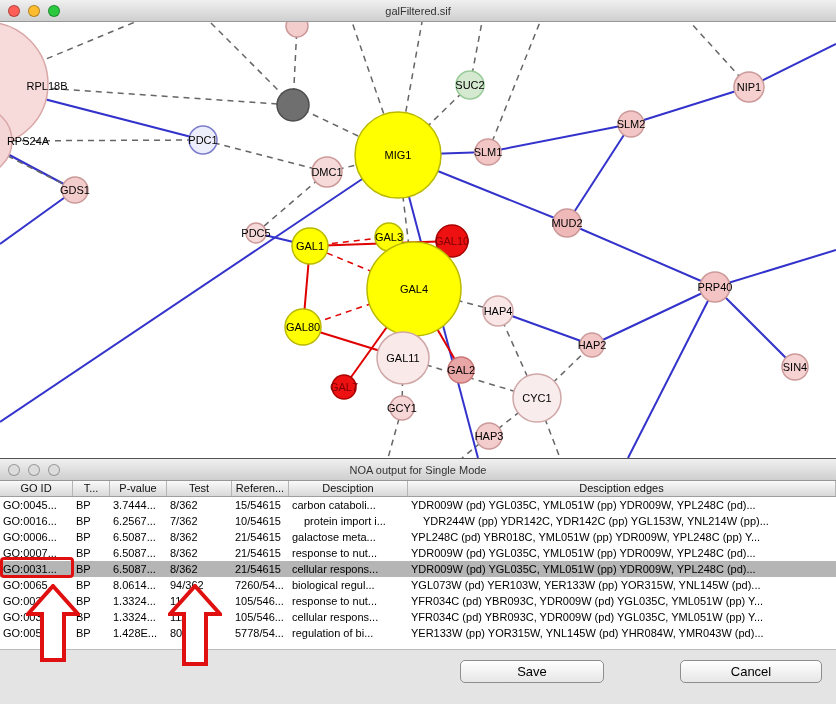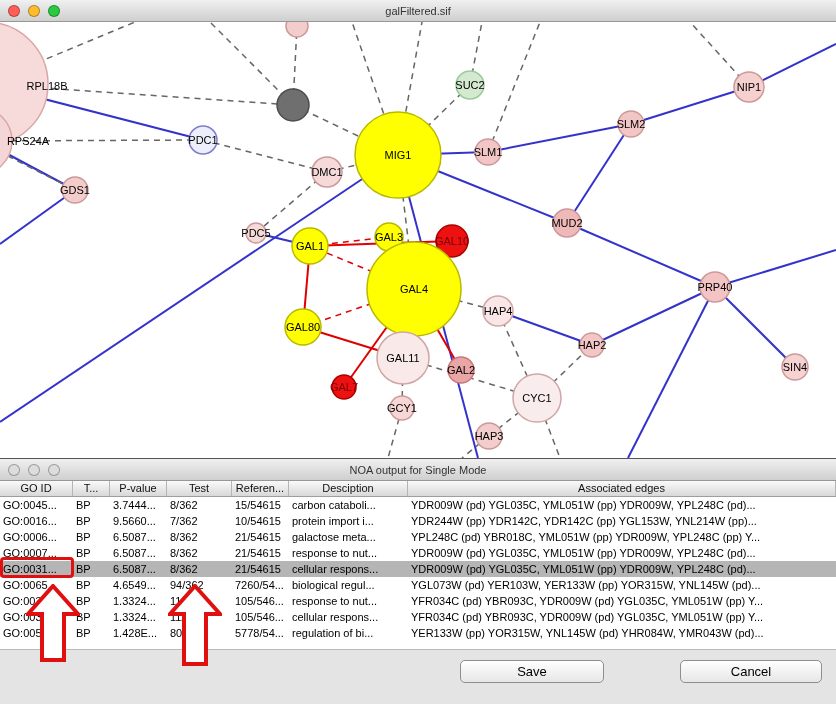--- a/index.html
+++ b/index.html
@@ -179,39 +179,39 @@
       </div>
       <span class="title">NOA output for Single Mode</span>
     </div>
     <div class="thead" id="table-header">
         <div class="tcell" style="width: 73px;">GO ID</div>
         <div class="tcell" style="width: 37px;">T...</div>
         <div class="tcell" style="width: 57px;">P-value</div>
         <div class="tcell" style="width: 65px;">Test</div>
         <div class="tcell" style="width: 57px;">Referen...</div>
         <div class="tcell" style="width: 119px;">Desciption</div>
-        <div class="tcell" style="width: 428px;">Associated edges</div>
+        <div class="tcell" style="width: 428px;">Desciption edges</div>
       </div>
     <div class="tbody" id="table-body">
         <div class="trow">
           <div class="tcell" style="width: 73px;">GO:0045...</div>
           <div class="tcell" style="width: 37px;">BP</div>
           <div class="tcell" style="width: 57px;">3.7444...</div>
           <div class="tcell" style="width: 65px;">8/362</div>
           <div class="tcell" style="width: 57px;">15/54615</div>
           <div class="tcell" style="width: 119px;">carbon cataboli...</div>
           <div class="tcell" style="width: 428px;">YDR009W (pd) YGL035C, YML051W (pp) YDR009W, YPL248C (pd)...</div>
         </div>
         <div class="trow">
           <div class="tcell" style="width: 73px;">GO:0016...</div>
           <div class="tcell" style="width: 37px;">BP</div>
-          <div class="tcell" style="width: 57px;">9.5660...</div>
+          <div class="tcell" style="width: 57px;">6.2567...</div>
           <div class="tcell" style="width: 65px;">7/362</div>
           <div class="tcell" style="width: 57px;">10/54615</div>
-          <div class="tcell" style="width: 119px;">protein import i...</div>
+          <div class="tcell" style="width: 119px; margin-left: 12px;">protein import i...</div>
           <div class="tcell" style="width: 428px;">YDR244W (pp) YDR142C, YDR142C (pp) YGL153W, YNL214W (pp)...</div>
         </div>
         <div class="trow">
           <div class="tcell" style="width: 73px;">GO:0006...</div>
           <div class="tcell" style="width: 37px;">BP</div>
           <div class="tcell" style="width: 57px;">6.5087...</div>
           <div class="tcell" style="width: 65px;">8/362</div>
           <div class="tcell" style="width: 57px;">21/54615</div>
           <div class="tcell" style="width: 119px;">galactose meta...</div>
           <div class="tcell" style="width: 428px;">YPL248C (pd) YBR018C, YML051W (pp) YDR009W, YPL248C (pp) Y...</div>
@@ -230,21 +230,21 @@
           <div class="tcell" style="width: 37px;">BP</div>
           <div class="tcell" style="width: 57px;">6.5087...</div>
           <div class="tcell" style="width: 65px;">8/362</div>
           <div class="tcell" style="width: 57px;">21/54615</div>
           <div class="tcell" style="width: 119px;">cellular respons...</div>
           <div class="tcell" style="width: 428px;">YDR009W (pd) YGL035C, YML051W (pp) YDR009W, YPL248C (pd)...</div>
         </div>
         <div class="trow">
           <div class="tcell" style="width: 73px;">GO:0065...</div>
           <div class="tcell" style="width: 37px;">BP</div>
-          <div class="tcell" style="width: 57px;">4.6549...</div>
+          <div class="tcell" style="width: 57px;">8.0614...</div>
           <div class="tcell" style="width: 65px;">94/362</div>
           <div class="tcell" style="width: 57px;">7260/54...</div>
           <div class="tcell" style="width: 119px;">biological regul...</div>
           <div class="tcell" style="width: 428px;">YGL073W (pd) YER103W, YER133W (pp) YOR315W, YNL145W (pd)...</div>
         </div>
         <div class="trow">
           <div class="tcell" style="width: 73px;">GO:0031...</div>
           <div class="tcell" style="width: 37px;">BP</div>
           <div class="tcell" style="width: 57px;">1.3324...</div>
           <div class="tcell" style="width: 65px;">11/362</div>

